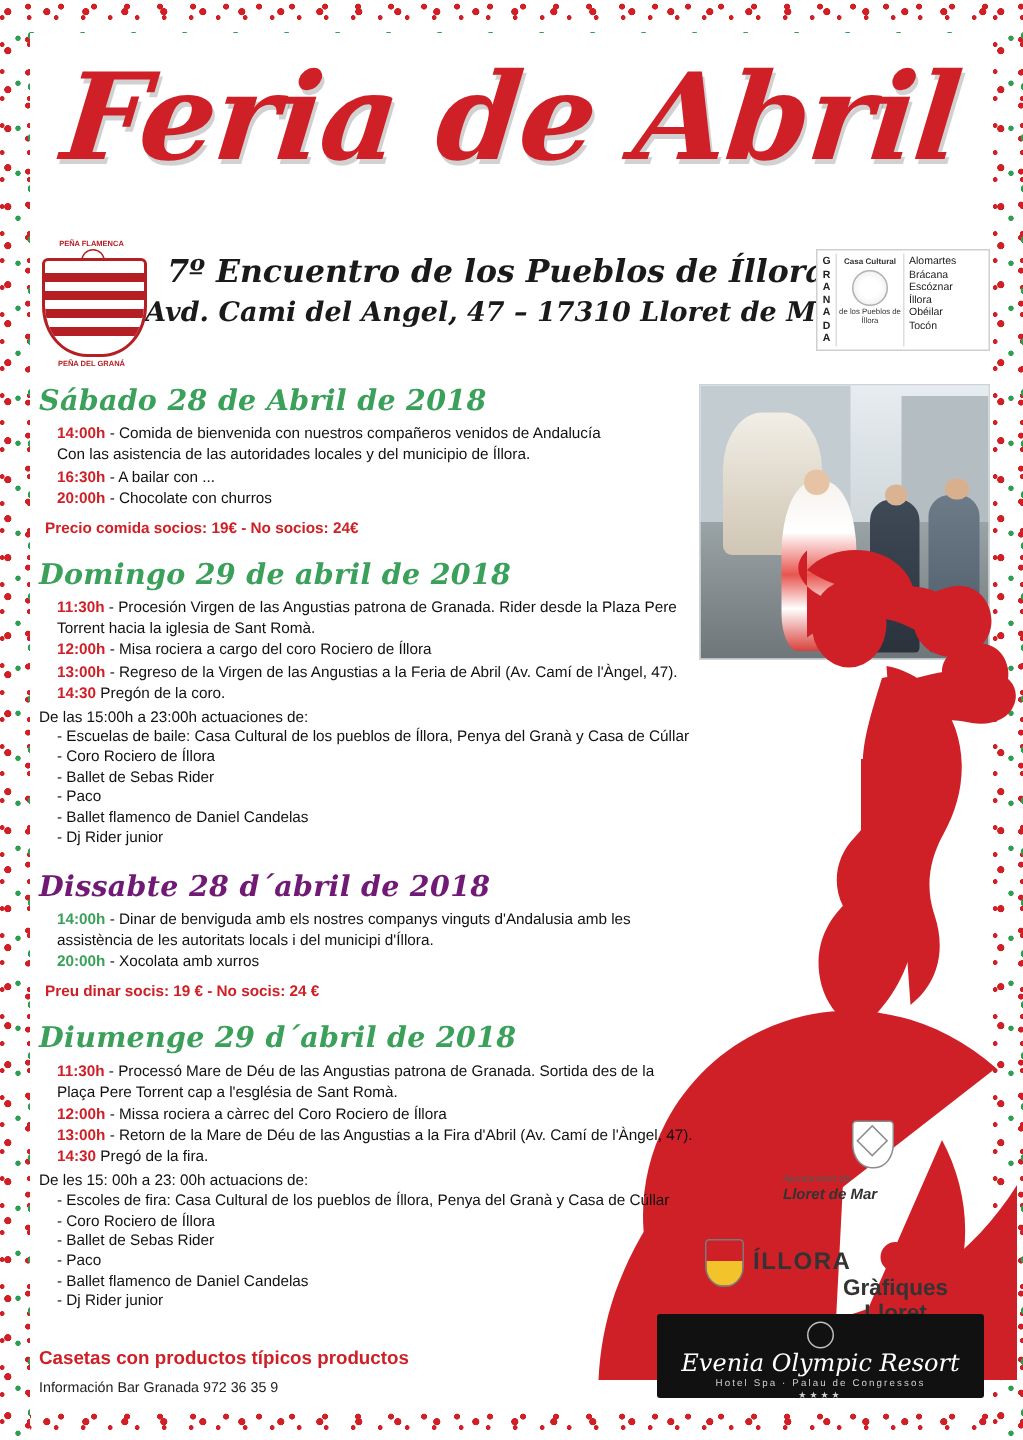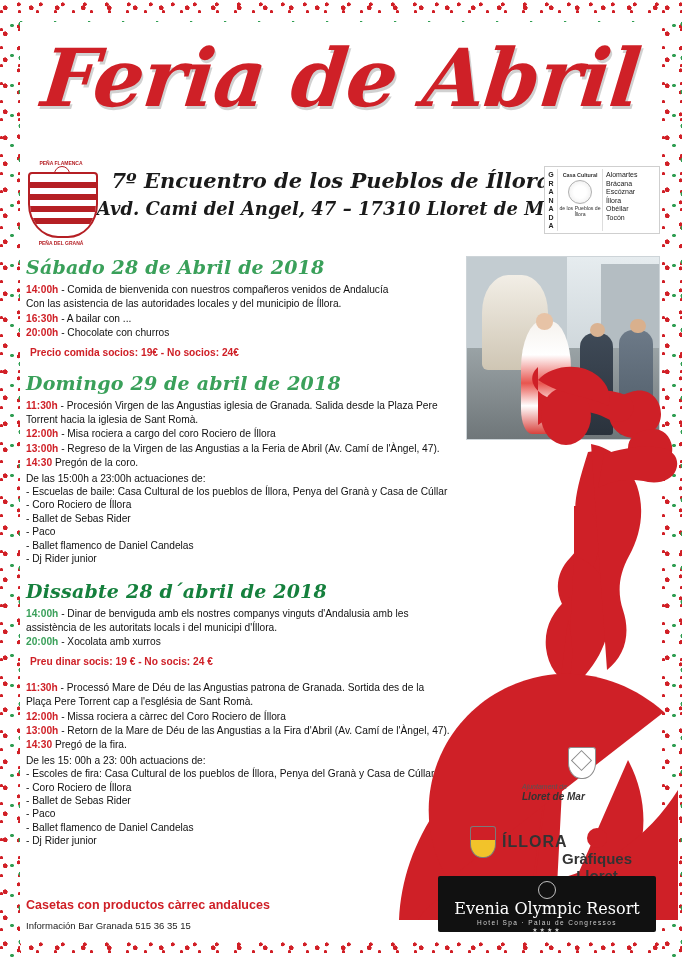--- a/index.html
+++ b/index.html
@@ -228,25 +228,25 @@
   }
   .day-head {
     font-family: "DejaVu Serif", serif;
     font-style: italic;
     font-weight: bold;
     font-size: 19px;
     color: #3aa05a;
     margin: 0 0 5px 0;
     letter-spacing: 0.2px;
   }
-  .day-head.red { color: #15803d; }
+  .day-head.red { color: #701a75; }
   .line {
     font-size: 10.2px;
     line-height: 13.4px;
-    margin: 0 0 1px 0;
+    margin: 0 0 1px 12px;
     color: #111;
   }
   .line .t { color: #cf2027; font-weight: bold; }
   .line .tg { color: #3aa05a; font-weight: bold; }
   .price {
     font-size: 10.2px;
     font-weight: bold;
     color: #cf2027;
     margin: 7px 0 0 4px;
   }
@@ -324,20 +324,21 @@
     background: #111; color: #fff;
     text-align: center;
     border-radius: 2px;
   }
   .ev-ring {
     width: 16px; height: 16px; margin: 5px auto 1px auto;
     border: 1.5px solid #bfbfbf; border-radius: 50%;
   }
   .ev-name {
     font-family: "DejaVu Serif", serif;
+    font-style: italic;
     font-size: 16px;
     line-height: 18px;
   }
   .ev-sub { font-size: 6.5px; letter-spacing: 1.4px; color: #cfcfcf; margin-top: 1px; }
   .ev-stars { font-size: 6px; color: #cfcfcf; letter-spacing: 2px; }
 </style>
 </head>
 <body>
 
 <div class="poster">
@@ -428,21 +429,21 @@
       <div class="day-head">Sábado 28 de Abril de 2018</div>
       <p class="line"><span class="t">14:00h</span> <span>- Comida de bienvenida con nuestros compañeros venidos de Andalucía</span></p>
       <p class="line"><span>Con las asistencia de las autoridades locales y del municipio de Íllora.</span></p>
       <p class="line"><span class="t">16:30h</span> <span>- A bailar con ...</span></p>
       <p class="line"><span class="t">20:00h</span> <span>- Chocolate con churros</span></p>
       <p class="price">Precio comida socios: 19€ - No socios: 24€</p>
     </div>
 
     <div class="block">
       <div class="day-head">Domingo 29 de abril de 2018</div>
-      <p class="line"><span class="t">11:30h</span> <span>- Procesión Virgen de las Angustias iglesia de Granada. Salida desde la Plaza Pere</span></p>
+      <p class="line"><span class="t">11:30h</span> <span>- Procesión Virgen de las Angustias patrona de Granada. Rider desde la Plaza Pere</span></p>
       <p class="line"><span>Torrent hacia la iglesia de Sant Romà.</span></p>
       <p class="line"><span class="t">12:00h</span> <span>- Misa rociera a cargo del coro Rociero de Íllora</span></p>
       <p class="line"><span class="t">13:00h</span> <span>- Regreso de la Virgen de las Angustias a la Feria de Abril (Av. Camí de l'Àngel, 47).</span></p>
       <p class="line"><span class="t">14:30</span> <span>Pregón de la coro.</span></p>
       <p class="actu">De las 15:00h a 23:00h actuaciones de:</p>
       <div class="sub-list">
         <p class="line">- Escuelas de baile: Casa Cultural de los pueblos de Íllora, Penya del Granà y Casa de Cúllar</p>
         <p class="line">- Coro Rociero de Íllora</p>
         <p class="line">- Ballet de Sebas Rider</p>
         <p class="line">- Paco</p>
@@ -453,40 +454,41 @@
 
     <div class="block">
       <div class="day-head red">Dissabte 28 d´abril de 2018</div>
       <p class="line"><span class="tg">14:00h</span> <span>- Dinar de benviguda amb els nostres companys vinguts d'Andalusia amb les</span></p>
       <p class="line"><span>assistència de les autoritats locals i del municipi d'Íllora.</span></p>
       <p class="line"><span class="tg">20:00h</span> <span>- Xocolata amb xurros</span></p>
       <p class="price">Preu dinar socis: 19 € - No socis: 24 €</p>
     </div>
 
     <div class="block">
+      <div class="day-head">Diumenge 29 d´abril de 2018</div>
       <p class="line"><span class="t">11:30h</span> <span>- Processó Mare de Déu de las Angustias patrona de Granada. Sortida des de la</span></p>
       <p class="line"><span>Plaça Pere Torrent cap a l'església de Sant Romà.</span></p>
       <p class="line"><span class="t">12:00h</span> <span>- Missa rociera a càrrec del Coro Rociero de Íllora</span></p>
       <p class="line"><span class="t">13:00h</span> <span>- Retorn de la Mare de Déu de las Angustias a la Fira d'Abril (Av. Camí de l'Àngel, 47).</span></p>
       <p class="line"><span class="t">14:30</span> <span>Pregó de la fira.</span></p>
       <p class="actu">De les 15: 00h a 23: 00h actuacions de:</p>
       <div class="sub-list">
         <p class="line">- Escoles de fira: Casa Cultural de los pueblos de Íllora, Penya del Granà y Casa de Cúllar</p>
         <p class="line">- Coro Rociero de Íllora</p>
         <p class="line">- Ballet de Sebas Rider</p>
         <p class="line">- Paco</p>
         <p class="line">- Ballet flamenco de Daniel Candelas</p>
         <p class="line">- Dj Rider junior</p>
       </div>
     </div>
 
   </div>
 
-  <div class="casetas">Casetas con productos càrrec andaluces</div>
-  <div class="info-bar">Información Bar Granada 515 36 35 15</div>
+  <div class="casetas">Casetas con productos típicos productos</div>
+  <div class="info-bar">Información Bar Granada 972 36 35 9</div>
 
   <div class="logo-lloret">
     <div class="shield-lloret"></div>
     <div class="l1">Ajuntament de</div>
     <div class="l2">Lloret de Mar</div>
   </div>
 
   <div class="logo-illora">
     <div class="illora-shield"></div>
     <div class="illora-text">ÍLLORA</div>

